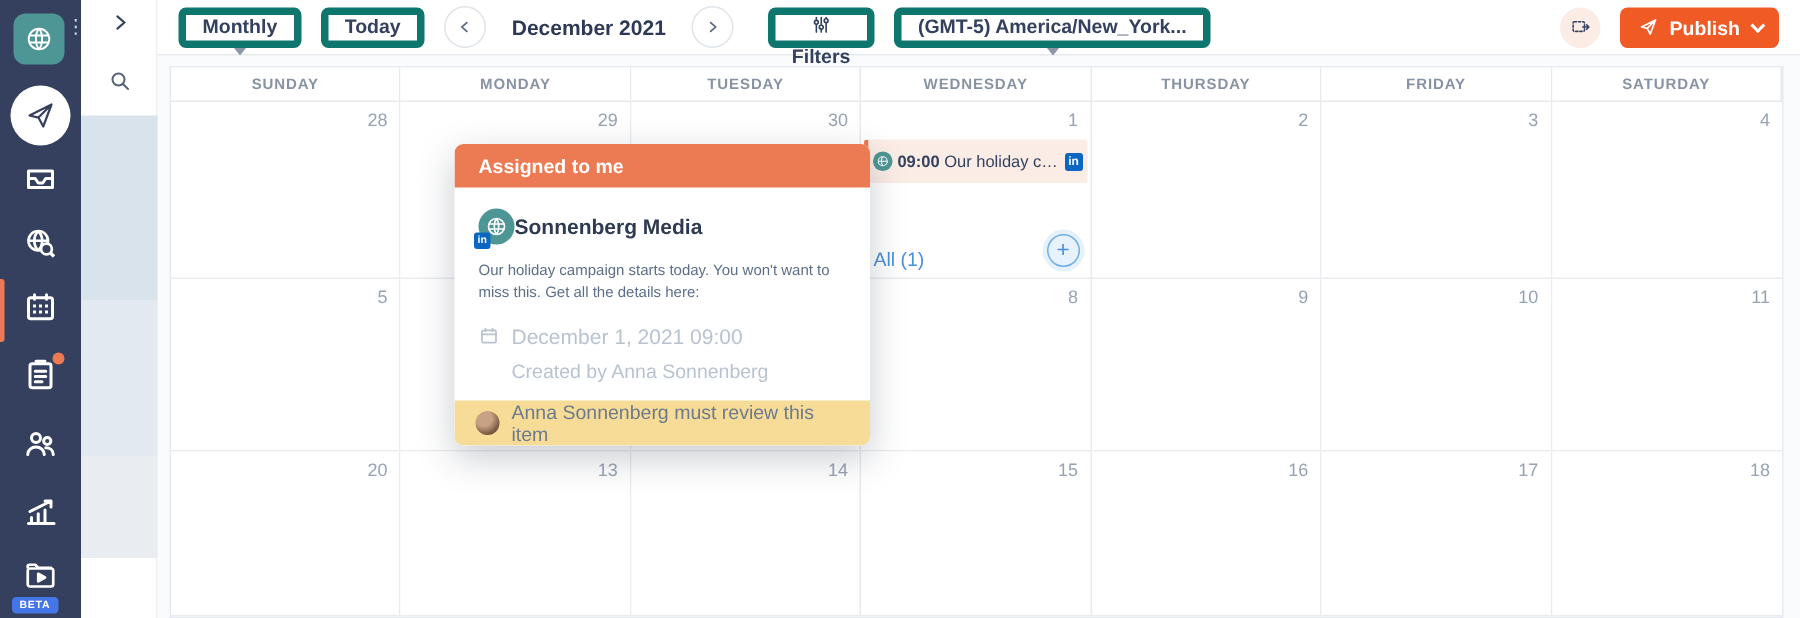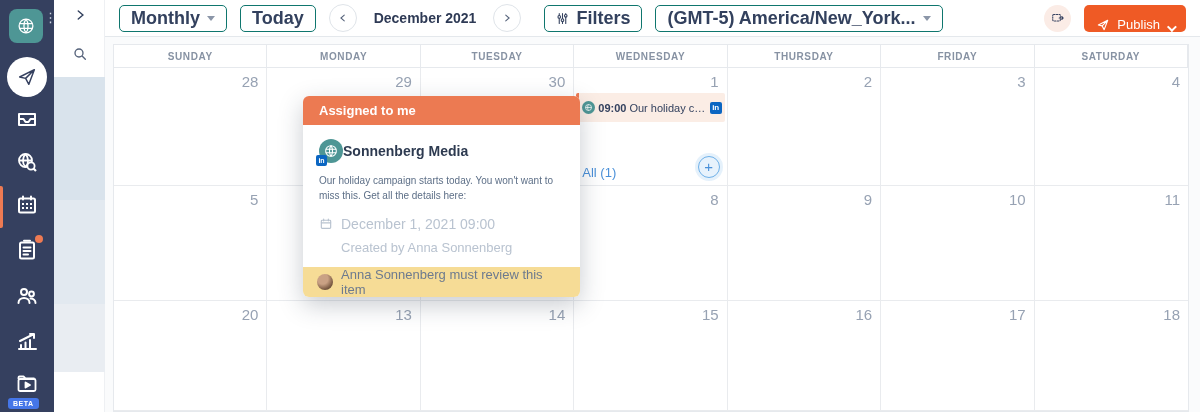--- a/index.html
+++ b/index.html
@@ -26,45 +26,45 @@
   .ls-chevron { position:absolute; left:0; top:8px; width:51px; display:flex; justify-content:center; cursor:pointer; }
   .ls-search { position:absolute; left:0; top:46px; width:51px; display:flex; justify-content:center; cursor:pointer; }
   .ls-block { position:absolute; left:0; width:51px; }
   .ls-b1 { top:77px;  height:123px; background:#d9e3ec; }
   .ls-b2 { top:200px; height:104px; background:#e2e9f0; }
   .ls-b3 { top:304px; height:68px;  background:#e9edf2; }
 
   
   .toolbar { position:absolute; left:105px; top:0; width:1095px; height:37px; background:#fff;
              border-bottom:1px solid #e4e8ec; display:flex; align-items:center; padding:0 14px; gap:13px; z-index:20; }
-  .tb-btn { height:27px; border:1px solid #0f766e; border-radius:5px; background:#fff; display:flex; align-items:center;
-            gap:7px; padding:0 11px; font-size:18px; font-weight:bold; color:#33415E; cursor:pointer; white-space:nowrap; }
+  .tb-btn { height:27px; border:5px solid #0f766e; border-radius:5px; background:#fff; display:flex; align-items:center;
+            gap:7px; padding:0 11px; font-size:13px; font-weight:bold; color:#33415E; cursor:pointer; white-space:nowrap;flex-direction:column; }
   .tb-circle { width:28px; height:28px; min-width:28px; border:1px solid #dfe4e9; border-radius:50%; background:#fff;
                display:flex; align-items:center; justify-content:center; cursor:pointer; }
   .tb-title { font-size:14px; font-weight:bold; color:#2E3A55; margin:0 4px; }
   .caret-down { width:0; height:0; border-left:4px solid transparent; border-right:4px solid transparent; border-top:5px solid #8b96a8; }
   .tb-spacer { flex:1; }
   .expand-btn { width:27px; height:27px; border-radius:50%; background:#FBECE6; border:none; display:flex;
                 align-items:center; justify-content:center; cursor:pointer; }
-  .publish-btn { height:27px; background:#EF5A25; border:none; border-radius:5px; color:#fff; font-weight:normal; font-size:13px;
-                 display:flex; align-items:flex-end; gap:7px; padding:0 12px; cursor:pointer; }
+  .publish-btn { height:27px; background:#EF5A25; border:none; border-radius:5px; color:#fff; font-weight:bold; font-size:13px;
+                 display:flex; align-items:center; gap:7px; padding:0 12px; cursor:pointer; }
   .publish-chevron { width:7px; height:7px; border-right:2px solid #fff; border-bottom:2px solid #fff;
                      transform:rotate(45deg) translateY(-2px); }
 
   
   .main-bg { position:absolute; left:105px; top:37px; width:1095px; height:375px; background:#fafbfc; }
   .cal-panel { position:absolute; left:113px; top:44px; width:1076px; height:368px; background:#fff;
                border:1px solid #e6e9ed; z-index:5; }
   .cal-grid { display:grid; grid-template-columns:repeat(7,1fr); grid-template-rows:23px 118px 115px 1fr; height:100%; }
   .dow { border-right:1px solid #e6e9ed; border-bottom:1px solid #e6e9ed; display:flex; align-items:center; justify-content:center;
          font-size:10px; font-weight:bold; letter-spacing:.6px; color:#8792A3; background:#fff; }
   .dow:last-child { border-right:none; }
   .cell { position:relative; border-right:1px solid #e9ebee; border-bottom:1px solid #e9ebee; background:#fff; }
   .cell.last-col { border-right:none; }
-  .date-num { position:absolute; top:5px; right:8px; font-size:15px; color:#97A2B3; }
+  .date-num { position:absolute; top:5px; right:8px; font-size:12px; color:#97A2B3; }
 
   
   .event-chip { position:absolute; top:25px; left:2px; right:2px; height:29px; background:#FBEDE5;
                 border-left:3px solid #ED7A53; border-radius:2px; display:flex; align-items:center; gap:3px;
                 padding:0 3px; cursor:pointer; }
   .chip-avatar { width:13px; height:13px; min-width:13px; border-radius:50%; background:#4E9695; display:flex;
                  align-items:center; justify-content:center; }
   .chip-time { font-size:11px; font-weight:bold; color:#33415E; }
   .chip-title { font-size:11px; color:#33415E; white-space:nowrap; overflow:hidden; text-overflow:ellipsis; flex:1; }
   .chip-network { width:12px; height:12px; min-width:12px; background:#0B66C2; color:#fff; border-radius:2px;

